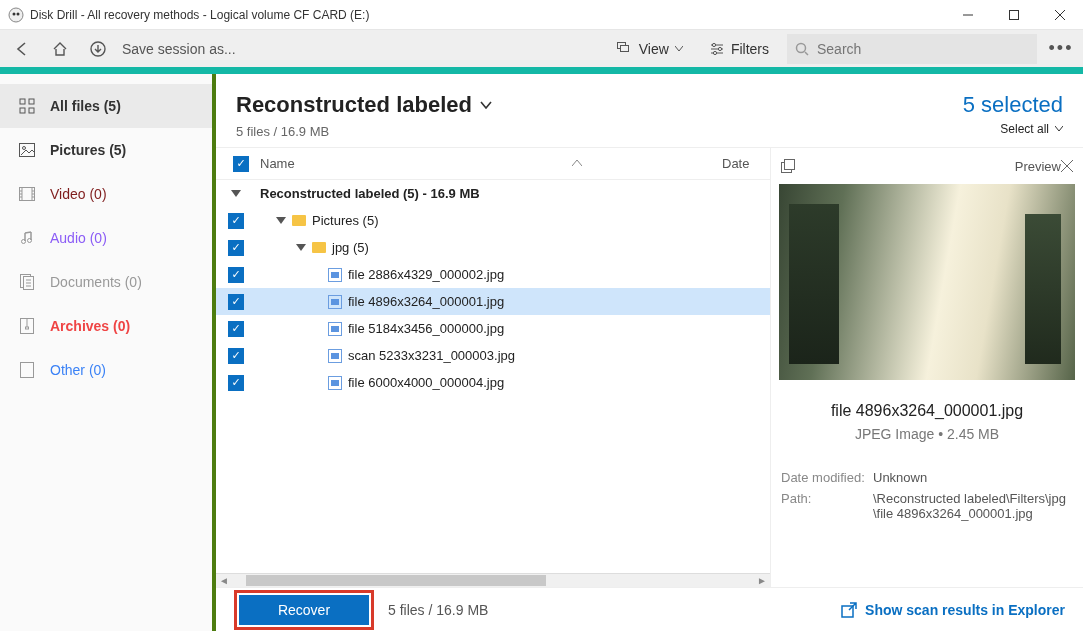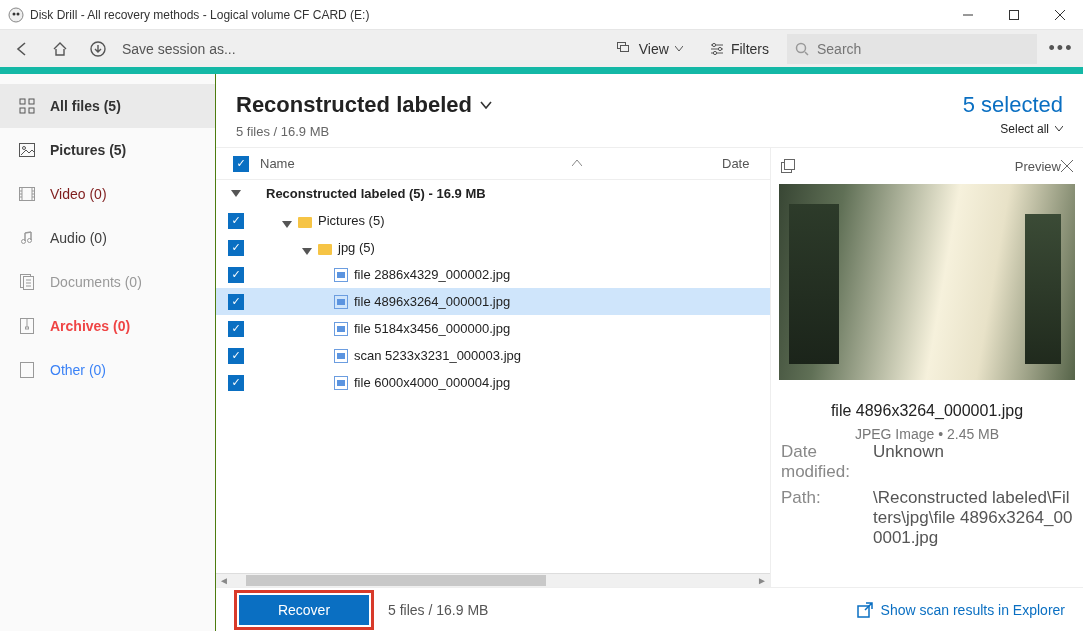--- a/index.html
+++ b/index.html
@@ -13,21 +13,21 @@
   .toolbar { display:flex; align-items:center; height:44px; background:#efefef; border-bottom:7px solid #14b8a6; padding:0 8px; gap:10px; }
   .tbicon { width:28px; height:28px; display:flex; align-items:center; justify-content:center; color:#555; }
   .toolbar .save { color:#555; }
   .spacer { flex:1; }
   .viewbtn, .filterbtn { display:flex; align-items:center; gap:6px; color:#333; padding:4px 8px; }
   .searchbox { display:flex; align-items:center; background:#e4e4e4; height:30px; width:250px; padding:0 8px; color:#888; gap:8px; }
   .searchbox input { background:transparent; border:none; outline:none; flex:1; font-size:14px; color:#333; }
 
   
   .main { display:flex; height:calc(631px - 30px - 44px); }
-  .sidebar { width:216px; background:#fafafa; border-right:1px solid #4d7c0f; padding-top:10px; }
+  .sidebar { width:216px; background:#fafafa; border-right:4px solid #4d7c0f; padding-top:10px; }
   .sbitem { display:flex; align-items:center; height:44px; padding:0 18px; gap:14px; color:#333; }
   .sbitem.active { background:#eaeaea; font-weight:600; }
   .sbitem.bold { font-weight:600; }
   .sbicon { width:18px; display:flex; align-items:center; justify-content:center; color:#666; }
 
   .content { flex:1; display:flex; flex-direction:column; position:relative; }
   .heading-row { padding:18px 20px 8px 20px; display:flex; align-items:flex-start; }
   .heading-title { font-size:22px; font-weight:600; display:flex; align-items:center; gap:8px; }
   .subcount { font-size:13px; color:#666; margin-top:6px; }
   .selected-col { margin-left:auto; text-align:right; }
@@ -39,51 +39,51 @@
   .list-header { display:flex; align-items:center; height:32px; border-bottom:1px solid #eee; font-size:13px; color:#555; padding-left:10px; }
   .colchk { width:30px; display:flex; align-items:center; justify-content:center; }
   .colname { flex:1; padding-left:4px; }
   .coldate { width:48px; text-align:left; }
   .checkbox { width:16px; height:16px; background:#0a6fc2; display:flex; align-items:center; justify-content:center; color:#fff; font-size:11px; }
   .list-rows { flex:1; overflow:auto; }
   .row { display:flex; align-items:center; height:27px; font-size:13px; }
   .row.group { font-weight:600; }
   .row.selected { background:#cfe5fb; }
   .rchk { width:40px; display:flex; align-items:center; justify-content:center; }
-  .rindent { display:flex; align-items:flex-end; gap:6px;margin-left:6px; }
+  .rindent { display:flex; align-items:center; gap:6px; }
   .folder-icon { width:14px; height:11px; background:#f6c445; border-radius:1px; display:inline-block; }
   .file-icon { width:14px; height:14px; border:1px solid #6b9de0; display:inline-flex; align-items:center; justify-content:center; }
   .file-icon::after { content:""; width:8px; height:6px; background:#5b94e0; display:block; }
   .tri { width:0; height:0; border-left:5px solid transparent; border-right:5px solid transparent; border-top:7px solid #555; display:inline-block; }
 
   .hscroll { height:14px; background:#f0f0f0; border-top:1px solid #ddd; position:relative; display:flex; align-items:center; }
   .hscroll .thumb { position:absolute; left:30px; width:300px; top:1px; bottom:1px; background:#c8c8c8; }
   .hscroll .arrow { width:16px; height:14px; display:flex; align-items:center; justify-content:center; color:#888; font-size:10px; }
   .hscroll .arrow.right { margin-left:auto; }
 
   
   .preview { width:312px; display:flex; flex-direction:column; }
   .preview-header { display:flex; align-items:center; height:36px; padding:0 10px; color:#555; font-size:13px; }
   .preview-header .ptitle { flex:1; text-align:right; }
   .preview-img { margin:0 8px; height:196px; background:linear-gradient(100deg,#384634 0%,#607056 20%,#f6f1dc 55%,#e8e2c8 70%,#566449 100%); position:relative; }
   .preview-img::before { content:""; position:absolute; left:10px; top:20px; width:50px; height:160px; background:linear-gradient(#2d3b2a,#1b241a); }
   .preview-img::after { content:""; position:absolute; right:14px; top:30px; width:36px; height:150px; background:linear-gradient(#3b4b36,#202a1d); }
   .preview-name { text-align:center; font-size:16px; margin-top:22px; }
   .preview-meta { text-align:center; color:#777; font-size:14px; margin-top:6px; }
-  .meta-table { padding:0 10px; font-size:17px; color:#555; }
+  .meta-table { margin-top:28px; padding:0 10px; font-size:13px; color:#555; }
   .meta-row { display:flex; margin-bottom:6px; }
   .meta-label { width:92px; color:#888; }
   .meta-val { flex:1; word-break:break-all; }
 
   
   .bottombar { height:44px; display:flex; align-items:center; padding:0 18px; gap:14px; border-top:1px solid #eee; }
   .recoverwrap { border:3px solid #d83a2a; padding:2px; }
   .recoverbtn { background:#0a6fc2; color:#fff; width:130px; height:30px; display:flex; align-items:center; justify-content:center; font-size:14px; }
   .bottomcount { color:#555; font-size:14px; }
-  .bottomlink { margin-left:auto; color:#0a6fc2; display:flex; align-items:center; gap:8px; font-size:14px; }
+  .bottomlink { margin-left:auto; color:#0a6fc2; display:flex; align-items:center; gap:8px; font-size:14px;font-weight:bold; }
 
   svg { display:block; }
 </style>
 </head>
 <body>
 
 <div class="titlebar">
   <div class="appicon">
     <svg width="16" height="16">
         <circle cx="8" cy="8" r="7" fill="#eee" stroke="#888"></circle>
@@ -193,21 +193,21 @@
             <line x1="1" y1="4" x2="3" y2="4" stroke="#999"></line>
             <line x1="1" y1="7" x2="3" y2="7" stroke="#999"></line>
             <line x1="1" y1="10" x2="3" y2="10" stroke="#999"></line>
             <line x1="13" y1="4" x2="15" y2="4" stroke="#999"></line>
             <line x1="13" y1="7" x2="15" y2="7" stroke="#999"></line>
             <line x1="13" y1="10" x2="15" y2="10" stroke="#999"></line>
           </svg>
         </span>
       <span>Video (0)</span>
     </div>
-    <div class="sbitem" style="color:#404040;">
+    <div class="sbitem" style="color:#8b5cf6;">
       <span class="sbicon">
           <svg width="16" height="16">
             <path d="M6 3 V11" stroke="#999" stroke-width="1.5"></path>
             <path d="M12 2 V10" stroke="#999" stroke-width="1.5"></path>
             <circle cx="4.5" cy="11.5" r="2" fill="none" stroke="#999"></circle>
             <circle cx="10.5" cy="10.5" r="2" fill="none" stroke="#999"></circle>
             <line x1="6" y1="3" x2="12" y2="2" stroke="#999" stroke-width="1.5"></line>
           </svg>
         </span>
       <span>Audio (0)</span>

